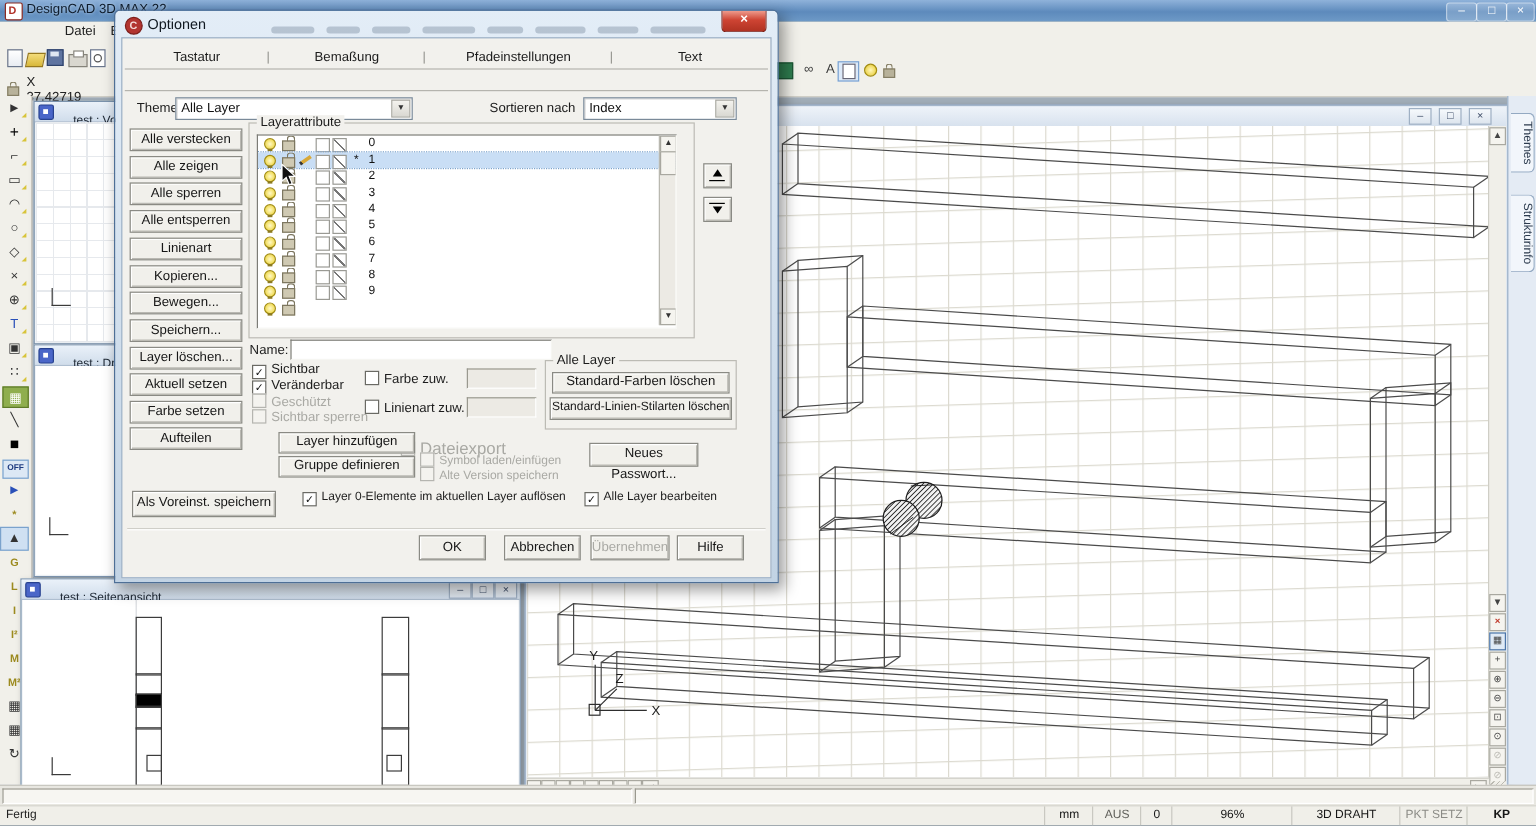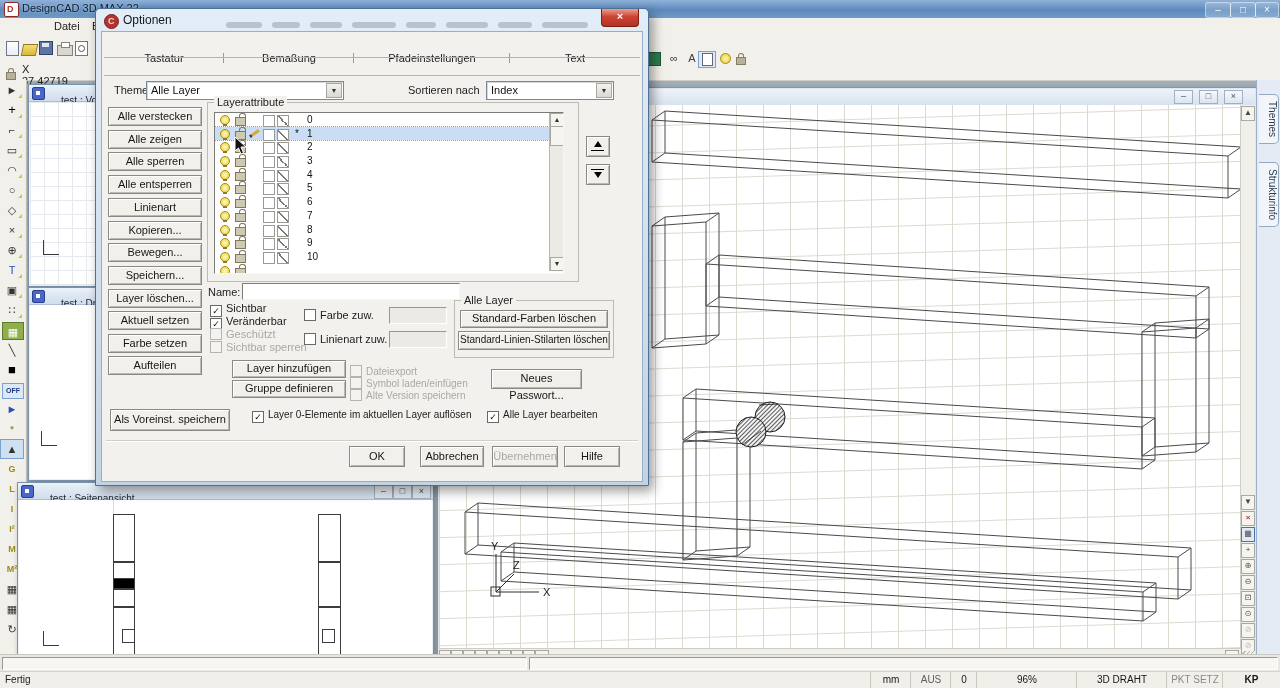--- a/index.html
+++ b/index.html
@@ -106,21 +106,21 @@
   .dtico{position:absolute;left:8px;top:5px;width:13px;height:13px;border-radius:50%;background:#b23430;border:1px solid #7c1f1c;}
   .dtico i{position:absolute;left:3px;top:1px;font-style:normal;font-size:9px;font-weight:bold;color:#f4d9d7;}
   .dtitle{position:absolute;left:27px;top:4px;font-size:12px;color:#101820;}
   .ghost{position:absolute;top:13px;height:6px;background:rgba(70,90,115,.28);border-radius:3px;}
   .dclose{position:absolute;right:9px;top:0px;width:36px;height:17px;
     background:linear-gradient(#ef9c8d,#ce4433 45%,#b03222);border:1px solid #7e1f14;border-top:none;
     border-radius:0 0 4px 4px;color:#fff;text-align:center;line-height:15px;font-size:11px;font-weight:bold;}
   .dbody{position:absolute;left:5px;top:22px;width:540px;height:449px;background:#f2f1ed;border:1px solid #98aec6;}
 
   .trow{position:absolute;left:2px;width:536px;display:flex;}
-  .tcell{position:relative;text-align:center;font-size:11px;color:#1c1c1c;line-height:16px;margin-top:10px;}
+  .tcell{position:relative;text-align:center;font-size:11px;color:#1c1c1c;line-height:16px;}
   .tcell:not(:last-child):after{content:"";position:absolute;right:0;top:3px;height:10px;border-right:1px solid #9a9a94;}
   .tline{position:absolute;left:2px;width:536px;border-top:1px solid #b5b4ae;}
   .tactive{background:#f2f1ed;border:1px solid #9a9a94;border-bottom:1px solid #f2f1ed;line-height:15px;
     position:relative;top:-1px;z-index:2;font-size:11px;text-align:center;}
 
   .lbl{position:absolute;font-size:11px;color:#1c1c1c;white-space:nowrap;}
   .dd{position:absolute;height:17px;background:#fff;border:1px solid #7a8a99;box-shadow:inset 1px 1px 0 #d6d6d6;}
   .dd span{position:absolute;left:4px;top:2px;font-size:11px;color:#111;}
   .dd .da{position:absolute;right:1px;top:1px;bottom:1px;width:14px;background:linear-gradient(#f4f3ee,#d9d8d2);
     border:1px solid #a9a8a0;text-align:center;line-height:13px;font-size:7px;color:#333;}
@@ -589,27 +589,20 @@
         <div class="lrow">
           <span class="bulb"></span>
             <span class="lock"></span>
           <span class="cbx1"></span>
             <span class="cbx2"></span>
           <span class="lnum">9</span>
         </div>
         <div class="lrow">
           <span class="bulb"></span>
             <span class="lock"></span>
-          <span class="cbx1"></span>
-            <span class="cbx2"></span>
-          <span class="lnum">10</span>
-        </div>
-        <div class="lrow">
-          <span class="bulb"></span>
-            <span class="lock"></span>
         </div>
         <div class="lsb">
           <div class="sarr" style="top:0">▲</div>
           <div class="thumb"></div>
           <div class="sarr" style="bottom:0">▼</div>
         </div>
       </div>
 
       <div class="btn mv" style="top:104px">
         <span class="tri" style="top:4px;border-bottom:6px solid #000"></span>
@@ -632,21 +625,21 @@
       <div class="well" style="left:287px;top:275px"></div>
       <div class="cb" style="left:202px;top:301px"><span class="bx"></span><span>Linienart zuw.</span></div>
       <div class="well" style="left:287px;top:299px"></div>
 
       <div class="grp" style="left:352px;top:268px;width:158px;height:56px">
         <span class="grplbl" style="left:6px">Alle Layer</span>
       </div>
       <div class="btn" style="left:358px;top:278px;width:146px;height:16px;line-height:15px">Standard-Farben löschen</div>
       <div class="btn" style="left:356px;top:299px;width:150px;height:17px;line-height:16px;font-size:10px">Standard-Linien-Stilarten löschen</div>
 
-      <div class="cb dis" style="left:248px;top:333px;font-size:10px"><span class="bx"></span><span>Dateiexport</span></div>
+      <div class="cb dis" style="left:232px;top:333px;font-size:14px"><span class="bx"></span><span>Dateiexport</span></div>
       <div class="cb dis" style="left:248px;top:345px;font-size:10px"><span class="bx"></span><span>Symbol laden/einfügen</span></div>
       <div class="cb dis" style="left:248px;top:357px;font-size:10px"><span class="bx"></span><span>Alte Version speichern</span></div>
       <div class="btn" style="left:389px;top:337px;width:89px;height:18px;line-height:17px">Neues Passwort...</div>
 
       <div class="btn" style="left:130px;top:328px;width:112px;height:16px;line-height:15px">Layer hinzufügen</div>
       <div class="btn" style="left:130px;top:348px;width:112px;height:16px;line-height:15px">Gruppe definieren</div>
 
       <div class="btn" style="left:8px;top:377px;width:118px;height:20px;line-height:19px">Als Voreinst. speichern</div>
       <div class="cb" style="left:150px;top:377px;font-size:10px"><span class="bx">✓</span><span>Layer 0-Elemente im aktuellen Layer auflösen</span></div>
       <div class="cb" style="left:385px;top:377px;font-size:10px"><span class="bx">✓</span><span>Alle Layer bearbeiten</span></div>

